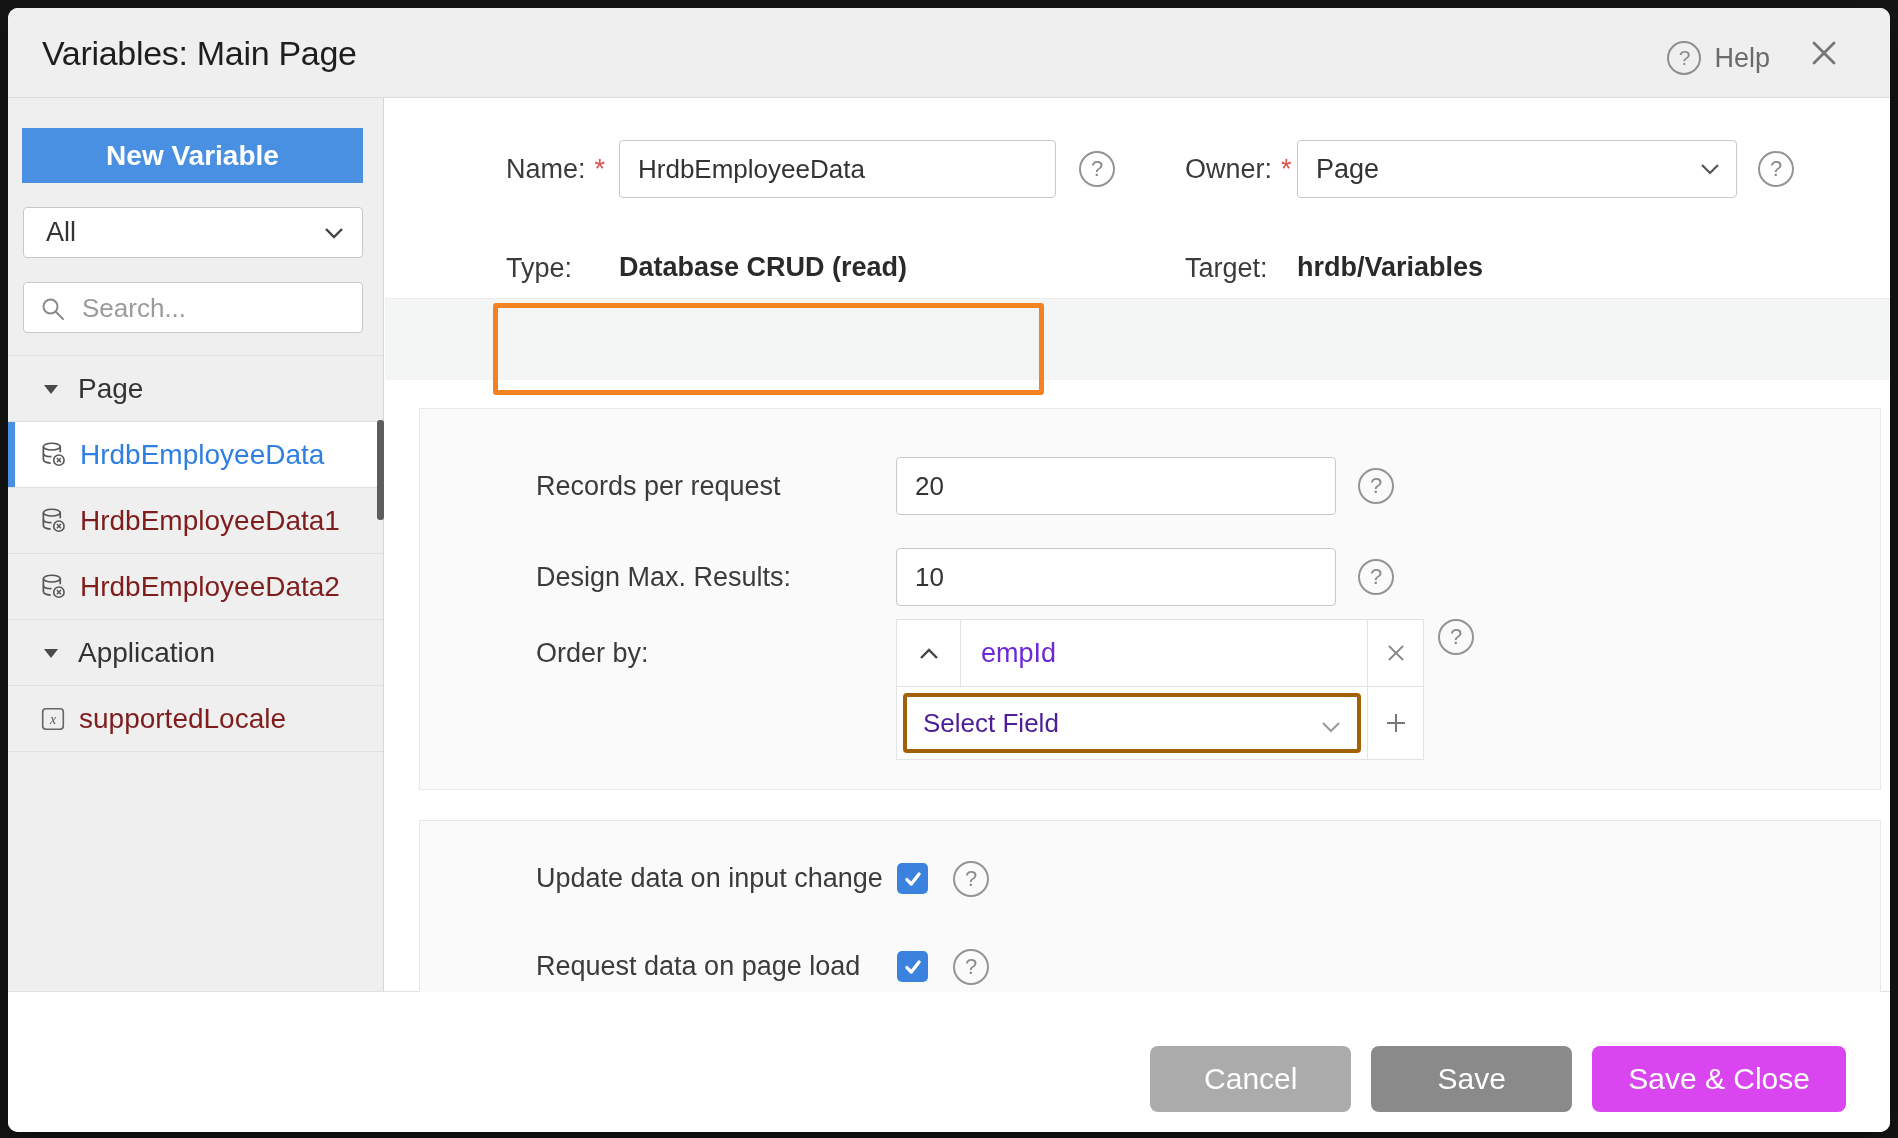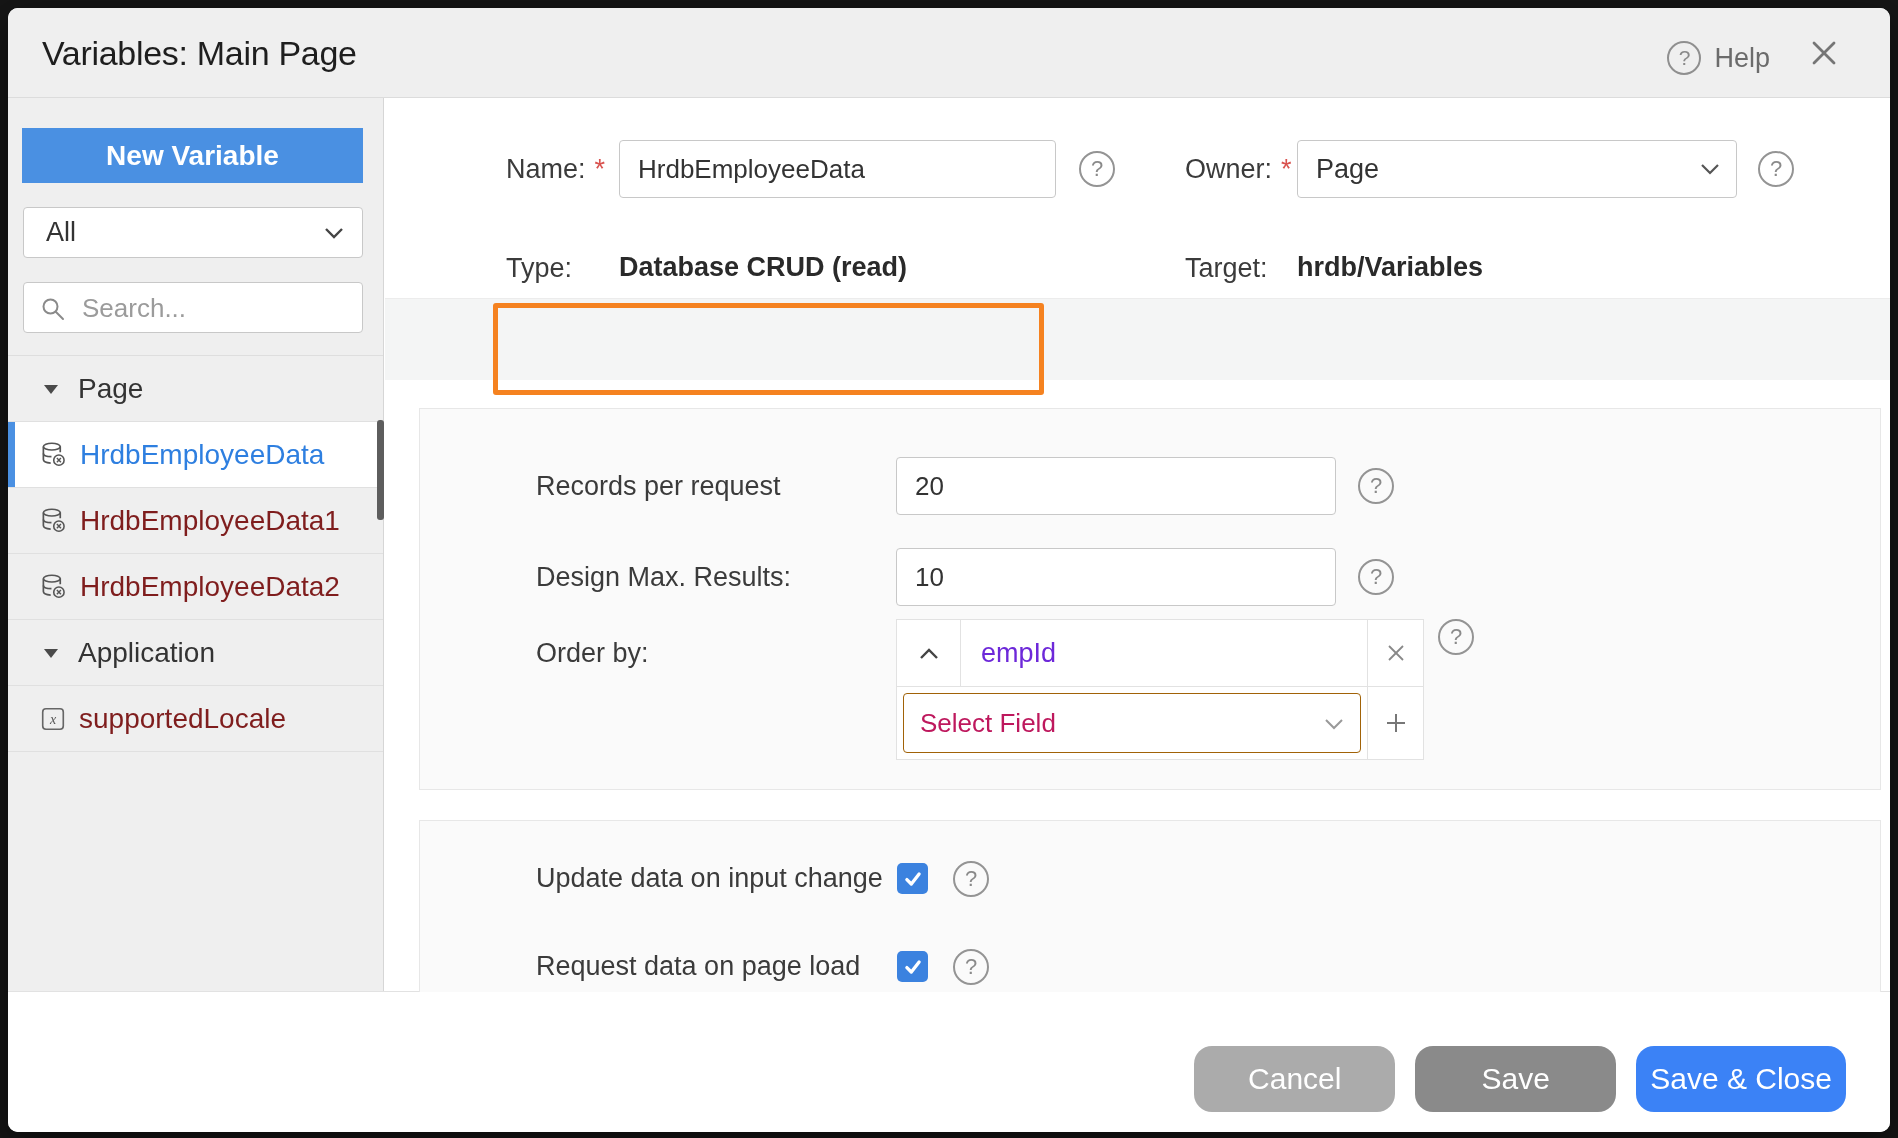--- a/index.html
+++ b/index.html
@@ -151,22 +151,22 @@
     width:64px;display:flex;align-items:center;justify-content:center;
     border-right:1px solid #e2e2e2;cursor:pointer;box-sizing:border-box;
   }
   .sort-field{flex:1;display:flex;align-items:center;padding-left:20px;font-size:27px;color:#6d28d9;}
   .sort-remove{
     width:56px;display:flex;align-items:center;justify-content:center;
     border-left:1px solid #e2e2e2;cursor:pointer;box-sizing:border-box;
   }
   .sort-row2{display:flex;height:72px;}
   .sel-field{
-    flex:1;margin:6px;border:1px solid #a16207;border-radius:4px;background:#fff;
-    display:flex;align-items:center;padding-left:16px;font-size:26px;color:#be185d;
+    flex:1;margin:6px;border:4px solid #a16207;border-radius:4px;background:#fff;
+    display:flex;align-items:center;padding-left:16px;font-size:26px;color:#4c1d95;
     position:relative;cursor:pointer;box-sizing:border-box;
   }
   .sel-field .chev{position:absolute;right:16px;top:24px;}
   .sort-add{
     width:56px;display:flex;align-items:center;justify-content:center;
     border-left:1px solid #e2e2e2;cursor:pointer;box-sizing:border-box;
   }
   
   .opt-label1{left:116px;top:42px;text-align:center;}
   .opt-label2{left:116px;top:130px;}
@@ -178,27 +178,27 @@
   .cb2{left:477px;top:130px;}
   .opt-q1{left:533px;top:40px;background:transparent;}
   .opt-q2{left:533px;top:128px;background:transparent;}
   
   .dlg-footer{
     position:absolute;left:0;bottom:0;width:100%;height:140px;background:#fff;
     display:flex;justify-content:flex-end;align-items:flex-start;gap:20px;
     padding:54px 44px 0 0;box-sizing:border-box;
   }
   .btn{
-    min-width:201px;height:66px;border:none;border-radius:18px;color:#fff;
+    min-width:201px;height:66px;border:none;border-radius:8px;color:#fff;
     font-size:30px;font-weight:500;font-family:inherit;cursor:pointer;
-    display:flex;align-items:center;justify-content:center;padding:0 14px;box-sizing:border-box;
+    display:flex;align-items:center;justify-content:center;padding:0 36px;box-sizing:border-box;
   }
   .btn-cancel{background:#ababab;}
   .btn-save{background:#8a8a8a;}
-  .btn-primary{background:#3b82f6;}
+  .btn-primary{background:#d946ef;}
 </style>
 </head>
 <body>
 
 <div class="modal">
 
   <div class="dlg-header">
     <div class="dlg-title">Variables: Main Page</div>
     <div class="help-wrap">
       <span class="help-circle"></span>

